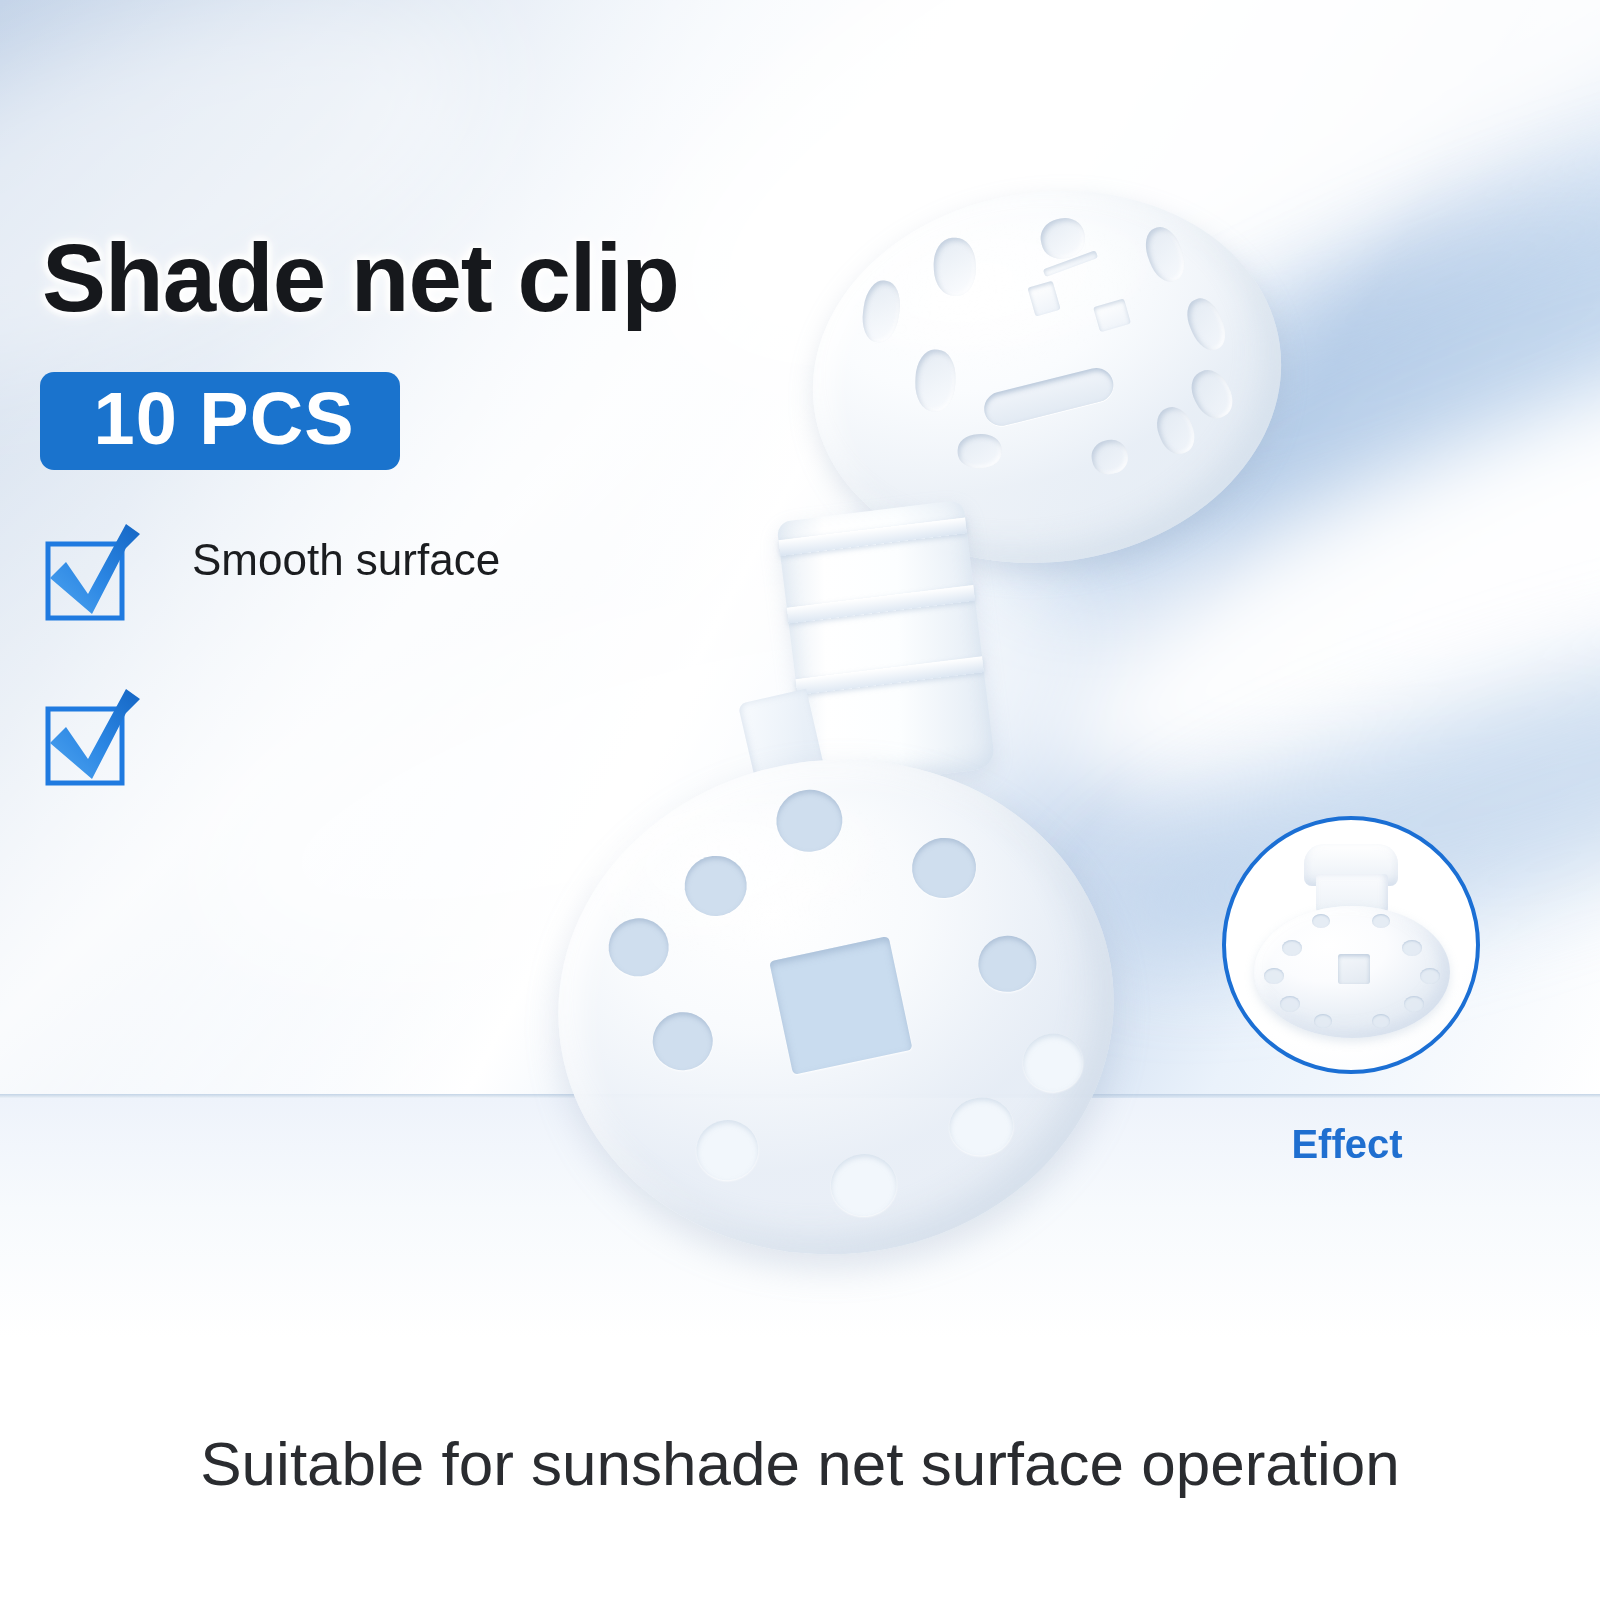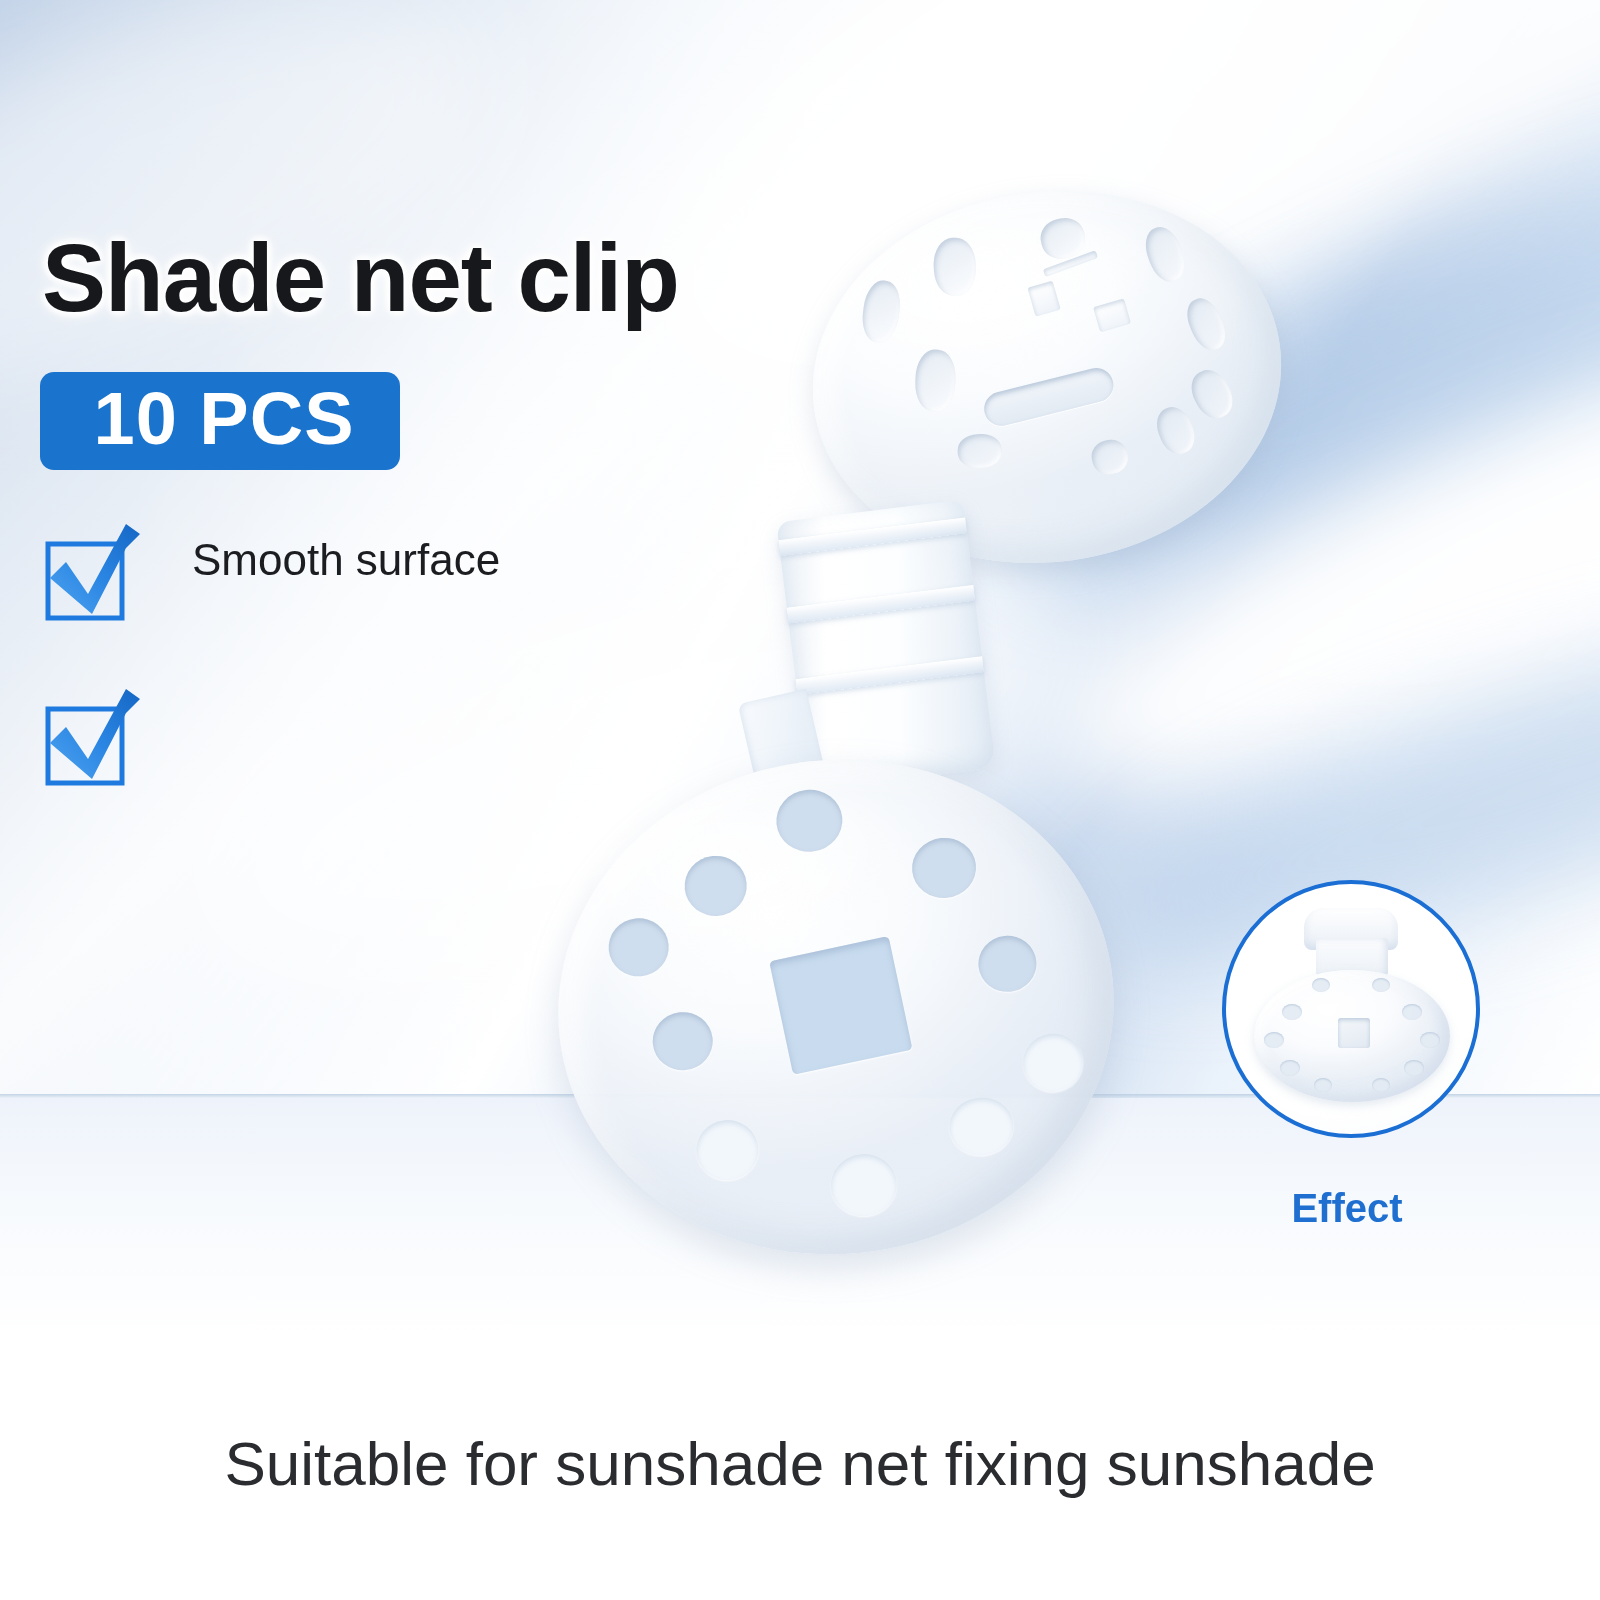--- a/index.html
+++ b/index.html
@@ -271,21 +271,21 @@
     left: 52px; top: 30px;
     width: 300px; height: 150px;
     border-radius: 50%;
     background: radial-gradient(ellipse at 42% 40%, rgba(255,255,255,0.9), rgba(255,255,255,0) 70%);
     filter: blur(10px);
   }
 
   
   .effect-group {
     position: absolute;
-    left: 1222px; top: 880px;
+    left: 1222px; top: 816px;
     width: 258px; height: 400px;
   }
   .effect-circle {
     position: absolute;
     left: 0; top: 0;
     width: 250px; height: 250px;
     border: 4px solid #1b6fd4;
     border-radius: 50%;
     background: radial-gradient(circle at 44% 34%, #ffffff 0%, #ffffff 66%, #f6f9fc 100%);
     overflow: hidden;
@@ -475,15 +475,15 @@
         <div class="eff-dot" style="left:26px;  top:90px; width:20px; height:16px;"></div>
         <div class="eff-dot" style="left:150px; top:90px; width:20px; height:16px;"></div>
         <div class="eff-dot" style="left:60px;  top:108px; width:18px; height:14px;"></div>
         <div class="eff-dot" style="left:118px; top:108px; width:18px; height:14px;"></div>
         <div class="eff-square"></div>
       </div>
     </div>
     <div class="effect-label">Effect</div>
   </div>
 
-  <div class="caption">Suitable for sunshade net fixing sunshade</div>
+  <div class="caption">Suitable for sunshade net surface operation</div>
 
 </div>
 
 </body></html>

